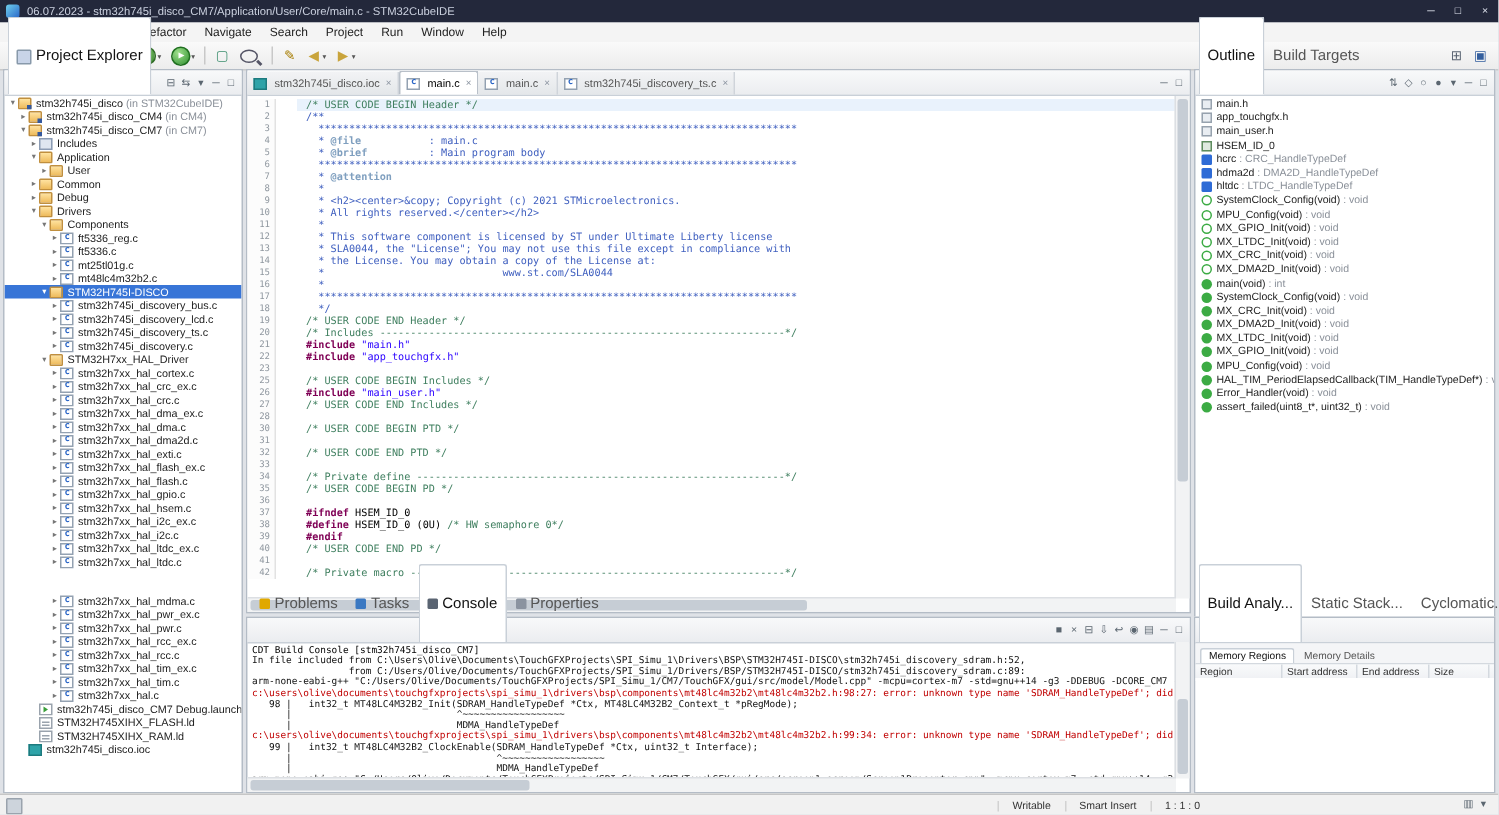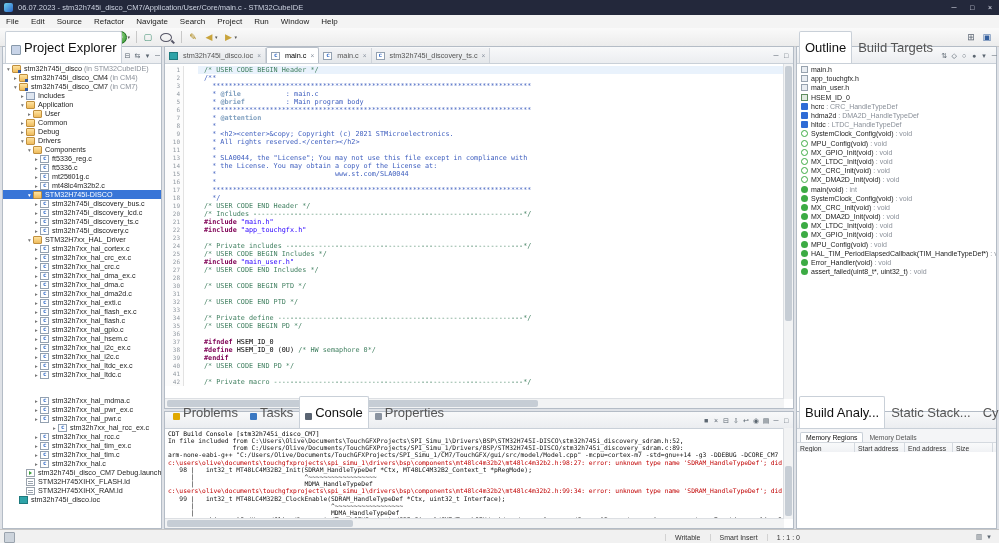--- a/index.html
+++ b/index.html
@@ -25,21 +25,21 @@
   .g-hammer::before{content:"";position:absolute;left:1px;top:2px;width:8px;height:3.5px;background:#6f7b88;transform:rotate(-32deg);border-radius:1px;}
   .g-hammer::after{content:"";position:absolute;left:5px;top:4px;width:2px;height:7px;background:#b08d57;transform:rotate(-32deg);}
   .g-bug{position:relative;width:9px;height:10px;background:radial-gradient(circle at 40% 35%,#7cc46a,#3f8a33);border:1px solid #2f6b26;border-radius:50% 50% 45% 45%;}
   .g-run{position:relative;width:11px;height:11px;border-radius:50%;background:radial-gradient(circle at 35% 30%,#9fe08d,#2f8f2f);border:1px solid #1f6f1f;}
   .g-run::after{content:"";position:absolute;left:4px;top:3px;border-left:4px solid #fff;border-top:2.5px solid transparent;border-bottom:2.5px solid transparent;}
   .g-search{position:relative;width:7px;height:7px;border:1.5px solid #556;border-radius:50%;margin:1px 3px 1px 1px;}
   .g-search::after{content:"";position:absolute;width:4px;height:1.5px;background:#556;transform:rotate(45deg);right:-3.5px;bottom:-1.5px;}
   
   .panel{position:absolute;background:#fff;border:1px solid #b4bcc6;box-sizing:border-box;}
   .vtabs{display:flex;align-items:flex-end;height:16px;background:linear-gradient(#f8f9fa,#ebedf0);border-bottom:1px solid #c9d0d8;padding-left:2px;}
-  .vtab{display:flex;align-items:flex-end;height:15px;padding:8px 5px;font-size:13px;color:#555;white-space:nowrap;border:1px solid transparent;border-bottom:none;}
+  .vtab{display:flex;align-items:center;height:15px;padding:18px 5px;font-size:10px;color:#555;white-space:nowrap;border:1px solid transparent;border-bottom:none;}
   .vtab.on{background:#fff;border-color:#c9d0d8;border-radius:2px 2px 0 0;color:#111;}
   .vic{width:8px;height:8px;margin-right:3px;flex:none;border-radius:1px;}
   .vtoolbar{margin-left:auto;display:flex;align-items:center;padding-right:2px;}
   .hic{font-size:7px;color:#5b6670;width:10px;text-align:center;line-height:14px;}
   .dim{color:#8a9099;}
   
   #explorer{left:2px;top:46px;width:160px;height:483px;}
   #tree{position:absolute;top:16px;left:0;right:0;bottom:0;overflow:hidden;padding-top:1px;}
   .trow{display:flex;align-items:center;height:9px;font-size:7.2px;color:#1c1c1c;white-space:nowrap;overflow:hidden;}
   .trow.sel{background:#3875d7;color:#fff;}
@@ -399,21 +399,21 @@
         <div class="trow" style="padding-left: 30px;">
           <span class="arr">▸</span>
           <span class="fic cf"></span>
           <span class="tl">stm32h7xx_hal_pwr_ex.c</span>
         </div>
         <div class="trow" style="padding-left: 30px;">
           <span class="arr">▸</span>
           <span class="fic cf"></span>
           <span class="tl">stm32h7xx_hal_pwr.c</span>
         </div>
-        <div class="trow" style="padding-left: 48px;">
+        <div class="trow" style="padding-left: 30px;">
           <span class="arr">▸</span>
           <span class="fic cf"></span>
           <span class="tl">stm32h7xx_hal_rcc_ex.c</span>
         </div>
         <div class="trow" style="padding-left: 30px;">
           <span class="arr">▸</span>
           <span class="fic cf"></span>
           <span class="tl">stm32h7xx_hal_rcc.c</span>
         </div>
         <div class="trow" style="padding-left: 30px;">
@@ -486,32 +486,32 @@
         <div class="cl"><span class="ln">2</span><span class="ct"><span class="sd">/**</span></span></div>
         <div class="cl"><span class="ln">3</span><span class="ct"><span class="sd">  ******************************************************************************</span></span></div>
         <div class="cl"><span class="ln">4</span><span class="ct"><span class="sd">  * </span><span class="st">@file</span><span class="sd">           : main.c</span></span></div>
         <div class="cl"><span class="ln">5</span><span class="ct"><span class="sd">  * </span><span class="st">@brief</span><span class="sd">          : Main program body</span></span></div>
         <div class="cl"><span class="ln">6</span><span class="ct"><span class="sd">  ******************************************************************************</span></span></div>
         <div class="cl"><span class="ln">7</span><span class="ct"><span class="sd">  * </span><span class="st">@attention</span></span></div>
         <div class="cl"><span class="ln">8</span><span class="ct"><span class="sd">  *</span></span></div>
         <div class="cl"><span class="ln">9</span><span class="ct"><span class="sd">  * &lt;h2&gt;&lt;center&gt;&amp;copy; Copyright (c) 2021 STMicroelectronics.</span></span></div>
         <div class="cl"><span class="ln">10</span><span class="ct"><span class="sd">  * All rights reserved.&lt;/center&gt;&lt;/h2&gt;</span></span></div>
         <div class="cl"><span class="ln">11</span><span class="ct"><span class="sd">  *</span></span></div>
+        <div class="cl"><span class="ln">12</span><span class="ct"><span class="sd">  * This software component is licensed by ST under Ultimate Liberty license</span></span></div>
         <div class="cl"><span class="ln">13</span><span class="ct"><span class="sd">  * SLA0044, the "License"; You may not use this file except in compliance with</span></span></div>
         <div class="cl"><span class="ln">14</span><span class="ct"><span class="sd">  * the License. You may obtain a copy of the License at:</span></span></div>
         <div class="cl"><span class="ln">15</span><span class="ct"><span class="sd">  *                             www.st.com/SLA0044</span></span></div>
         <div class="cl"><span class="ln">16</span><span class="ct"><span class="sd">  *</span></span></div>
         <div class="cl"><span class="ln">17</span><span class="ct"><span class="sd">  ******************************************************************************</span></span></div>
         <div class="cl"><span class="ln">18</span><span class="ct"><span class="sd">  */</span></span></div>
         <div class="cl"><span class="ln">19</span><span class="ct"><span class="sc">/* USER CODE END Header */</span></span></div>
         <div class="cl"><span class="ln">20</span><span class="ct"><span class="sc">/* Includes ------------------------------------------------------------------*/</span></span></div>
         <div class="cl"><span class="ln">21</span><span class="ct"><span class="sp">#include</span><span class="sn"> </span><span class="ss">"main.h"</span></span></div>
         <div class="cl"><span class="ln">22</span><span class="ct"><span class="sp">#include</span><span class="sn"> </span><span class="ss">"app_touchgfx.h"</span></span></div>
         <div class="cl"><span class="ln">23</span><span class="ct"></span></div>
-        <div class="cl"><span class="ln">24</span><span class="ct"><span class="sc">/* Private includes ----------------------------------------------------------*/</span></span></div>
         <div class="cl"><span class="ln">25</span><span class="ct"><span class="sc">/* USER CODE BEGIN Includes */</span></span></div>
         <div class="cl"><span class="ln">26</span><span class="ct"><span class="sp">#include</span><span class="sn"> </span><span class="ss">"main_user.h"</span></span></div>
         <div class="cl"><span class="ln">27</span><span class="ct"><span class="sc">/* USER CODE END Includes */</span></span></div>
         <div class="cl"><span class="ln">28</span><span class="ct"></span></div>
         <div class="cl"><span class="ln">30</span><span class="ct"><span class="sc">/* USER CODE BEGIN PTD */</span></span></div>
         <div class="cl"><span class="ln">31</span><span class="ct"></span></div>
         <div class="cl"><span class="ln">32</span><span class="ct"><span class="sc">/* USER CODE END PTD */</span></span></div>
         <div class="cl"><span class="ln">33</span><span class="ct"></span></div>
         <div class="cl"><span class="ln">34</span><span class="ct"><span class="sc">/* Private define ------------------------------------------------------------*/</span></span></div>
         <div class="cl"><span class="ln">35</span><span class="ct"><span class="sc">/* USER CODE BEGIN PD */</span></span></div>

